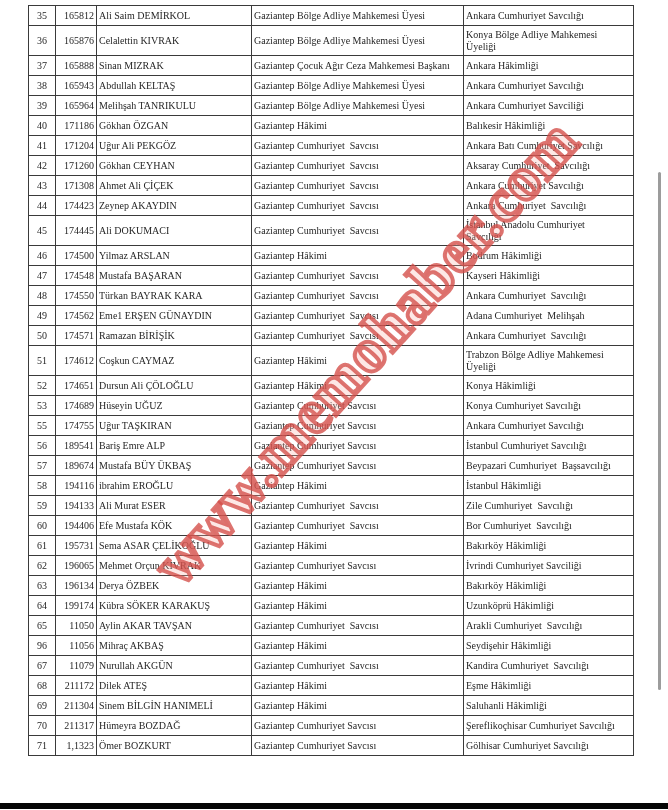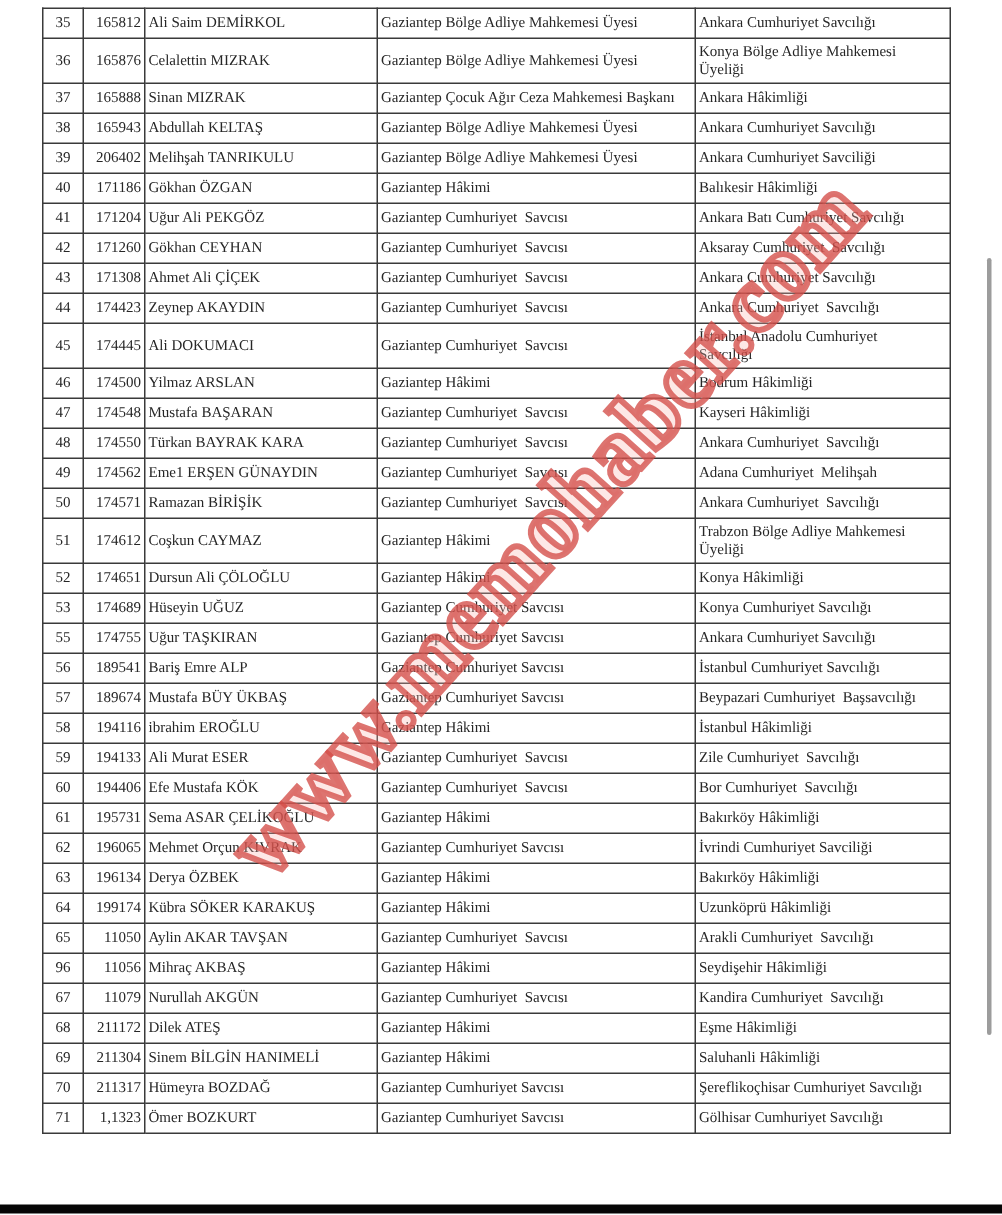--- a/index.html
+++ b/index.html
@@ -86,42 +86,42 @@
         <tr>
           <td class="c0">35</td>
           <td class="c1">165812</td>
           <td class="c2">Ali Saim DEMİRKOL</td>
           <td class="c3">Gaziantep Bölge Adliye Mahkemesi Üyesi</td>
           <td class="c4">Ankara Cumhuriyet Savcılığı</td>
         </tr>
         <tr class="tall">
           <td class="c0">36</td>
           <td class="c1">165876</td>
-          <td class="c2">Celalettin MIZRAK</td>
+          <td class="c2">Celalettin KIVRAK</td>
           <td class="c3">Gaziantep Bölge Adliye Mahkemesi Üyesi</td>
           <td class="c4">Konya Bölge Adliye Mahkemesi
 Üyeliği</td>
         </tr>
         <tr>
           <td class="c0">37</td>
           <td class="c1">165888</td>
           <td class="c2">Sinan MIZRAK</td>
           <td class="c3">Gaziantep Çocuk Ağır Ceza Mahkemesi Başkanı</td>
           <td class="c4">Ankara Hâkimliği</td>
         </tr>
         <tr>
           <td class="c0">38</td>
           <td class="c1">165943</td>
           <td class="c2">Abdullah KELTAŞ</td>
           <td class="c3">Gaziantep Bölge Adliye Mahkemesi Üyesi</td>
           <td class="c4">Ankara Cumhuriyet Savcılığı</td>
         </tr>
         <tr>
           <td class="c0">39</td>
-          <td class="c1">206402</td>
+          <td class="c1">165964</td>
           <td class="c2">Melihşah TANRIKULU</td>
           <td class="c3">Gaziantep Bölge Adliye Mahkemesi Üyesi</td>
           <td class="c4">Ankara Cumhuriyet Savciliği</td>
         </tr>
         <tr>
           <td class="c0">40</td>
           <td class="c1">171186</td>
           <td class="c2">Gökhan ÖZGAN</td>
           <td class="c3">Gaziantep Hâkimi</td>
           <td class="c4">Balıkesir Hâkimliği</td>

